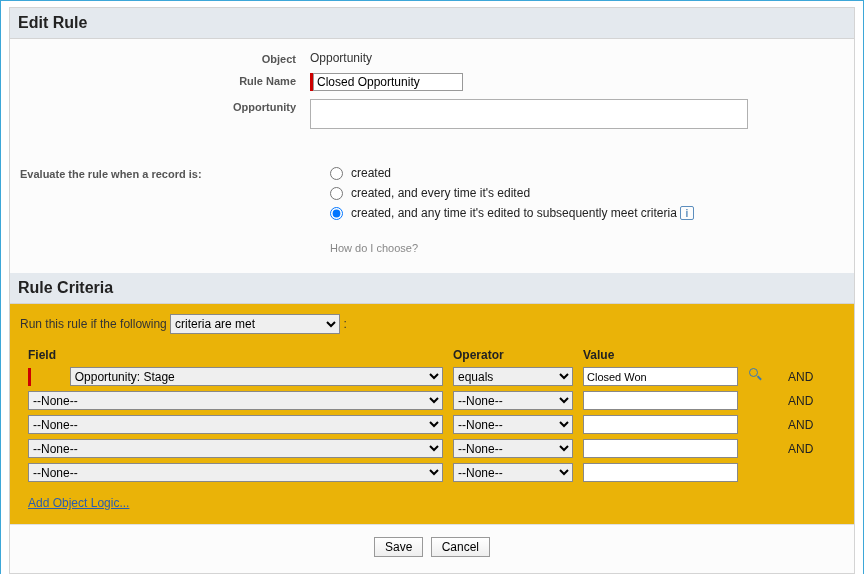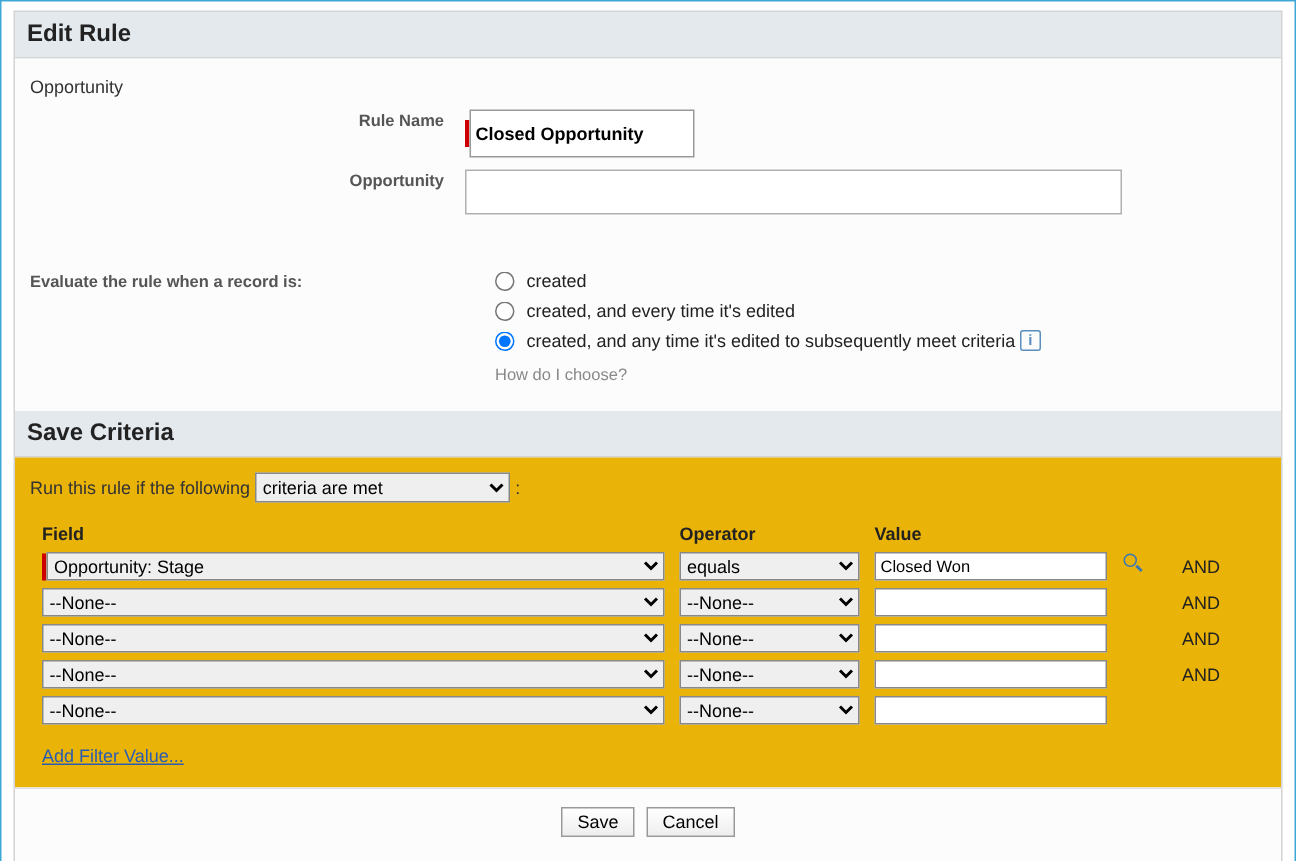--- a/index.html
+++ b/index.html
@@ -6,56 +6,57 @@
     body { font-family: Arial, Helvetica, sans-serif; font-size: 12px; color: #333; background: #fff; }
     .page { width: 864px; border-left: 1px solid #3da7d8; border-right: 1px solid #3da7d8; border-top: 1px solid #3da7d8; }
     .page-inner { padding: 6px 8px 12px 8px; }
     .panel { border: 1px solid #d4d4d4; margin-bottom: 0; }
     .section-header { background: #e4e9ee; border-bottom: 1px solid #d4d4d4; padding: 6px 8px; font-weight: bold; font-size: 16px; color: #222; }
     .section-body { padding: 12px 10px; background: #fcfcfc; }
     .form-row { display: flex; align-items: flex-start; margin-bottom: 8px; }
     .form-label { width: 290px; text-align: right; padding-right: 14px; font-weight: bold; color: #555; font-size: 11px; padding-top: 2px; }
     .form-value { flex: 1; display: flex; align-items: center; font-size: 12px; }
     .required-bar { display: inline-block; width: 3px; height: 18px; background: #c00; margin-right: 0; vertical-align: middle; }
-    .text-input { height: 32px; border: 1px solid #999; padding: 1px 3px; font-size: 12px; font-family: inherit; font-weight: bold; }
+    .text-input { height: 18px; border: 1px solid #999; padding: 1px 3px; font-size: 12px; font-family: inherit; }
     .textarea-wrap { position: relative; }
     textarea.desc { width: 438px; height: 30px; border: 1px solid #b0b0b0; resize: none; font-family: inherit; font-size: 12px; padding: 2px 3px; }
     .sec2-body { padding: 14px 10px 18px 10px; background: #fcfcfc; }
     .eval-row { display: flex; align-items: flex-start; }
     .eval-label { width: 310px; padding-right: 28px; font-weight: bold; color: #555; font-size: 11px; padding-top: 2px; }
     .eval-options { flex: 1; }
     .radio-row { display: flex; align-items: center; margin-bottom: 6px; font-size: 12px; color: #222; }
     .radio-row input[type=radio] { margin-right: 8px; width: 13px; height: 13px; }
     .info-icon { display: inline-flex; align-items: center; justify-content: center; width: 14px; height: 14px; border: 1px solid #5b8dbd; color: #5b8dbd; font-size: 10px; font-weight: bold; margin-left: 3px; border-radius: 2px; }
-    .help-link { color: #888; font-size: 11px; margin-top: 4px; display: inline-block; }
+    .help-link { color: #888; font-size: 11px; margin-top: 16px; display: inline-block; }
     .criteria-body { padding: 10px 10px 14px 10px; background: #eab308; }
     .run-row { margin-bottom: 14px; font-size: 12px; }
     .run-row select { font-size: 12px; height: 20px; border: 1px solid #888; }
     .criteria-grid { display: grid; grid-template-columns: 415px 120px 155px 30px 40px; column-gap: 10px; row-gap: 5px; margin-left: 8px; align-items: center; }
     .col-head { font-weight: bold; font-size: 12px; color: #222; }
     .field-sel, .op-sel { width: 100%; height: 19px; font-size: 12px; border: 1px solid #888; }
-    .req-wrap { display: flex; align-items: center; }
+    .req-wrap { display: flex; align-items: center; gap: 39px; }
     .val-input { width: 100%; height: 19px; border: 1px solid #888; padding: 1px 3px; font-size: 11px; }
     .mag-icon { display: inline-block; width: 16px; height: 16px; position: relative; cursor: pointer; }
     .mag-icon .g { width: 9px; height: 9px; border: 1.5px solid #3a78b5; border-radius: 50%; position: absolute; top: 1px; left: 1px; }
     .mag-icon .h { width: 5px; height: 1.5px; background: #3a78b5; position: absolute; top: 10px; left: 9px; transform: rotate(45deg); }
     .and-txt { font-size: 12px; color: #222; }
     .filter-link { color: #2a5db0; font-size: 12px; margin-left: 8px; margin-top: 14px; display: inline-block; text-decoration: underline; cursor: pointer; }
     .footer { text-align: center; padding: 12px 0 16px 0; background: #fcfcfc; border-top: 1px solid #e0e0e0; margin-top: 0; }
     .btn { background: linear-gradient(#fff, #eee); border: 1px solid #999; border-radius: 0; padding: 2px 10px; font-size: 12px; cursor: pointer; margin: 0 2px; }
   </style>
 </head>
 <body>
 
 <div class="page">
   <div class="page-inner">
     <div class="panel">
       <div class="section-header">Edit Rule</div>
       <div class="section-body">
         <div class="form-row">
+          <div class="form-label">Object</div>
           <div class="form-value">Opportunity</div>
         </div>
         <div class="form-row">
           <div class="form-label">Rule Name</div>
           <div class="form-value">
             <span class="required-bar"></span>
             <input class="text-input" style="width: 150px;" type="text" value="Closed Opportunity">
           </div>
         </div>
         <div class="form-row">
@@ -78,21 +79,21 @@
                 <input type="radio" name="eval" style="">
                 <span>created, and every time it's edited</span>
               </div><div class="radio-row">
                 <input type="radio" name="eval" checked="" style="">
                 <span>created, and any time it's edited to subsequently meet criteria</span>
                 <span class="info-icon">i</span>
               </div><span class="help-link">How do I choose?</span></div>
         </div>
       </div>
 
-      <div class="section-header">Save Criteria</div>
+      <div class="section-header">Rule Criteria</div>
       <div class="criteria-body">
         <div class="run-row">
           <span>Run this rule if the following</span>
           <select style="width:170px">
             <option>criteria are met</option>
           </select>
           <span> :</span>
         </div>
 
         <div class="criteria-grid" id="criteria-grid">
@@ -132,21 +133,21 @@
             <div class="and-txt">AND</div>
             <div class="req-wrap">
               <select class="field-sel"><option>--None--</option></select>
             </div>
             <select class="op-sel"><option>--None--</option></select>
             <input class="val-input" type="text" style="">
             <div></div>
             <div class="and-txt"></div>
           </div>
 
-        <a class="filter-link">Add Filter Value...</a>
+        <a class="filter-link">Add Object Logic...</a>
       </div>
 
       <div class="footer">
         <button class="btn">Save</button>
         <button class="btn">Cancel</button>
       </div>
     </div>
   </div>
 </div>
 

